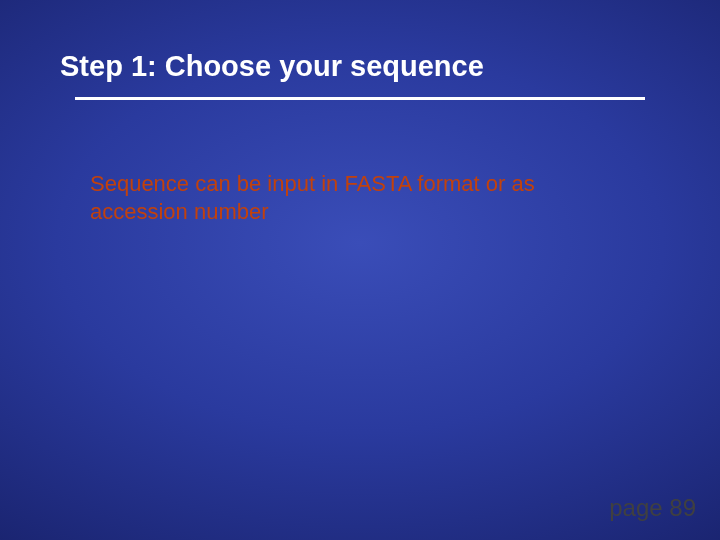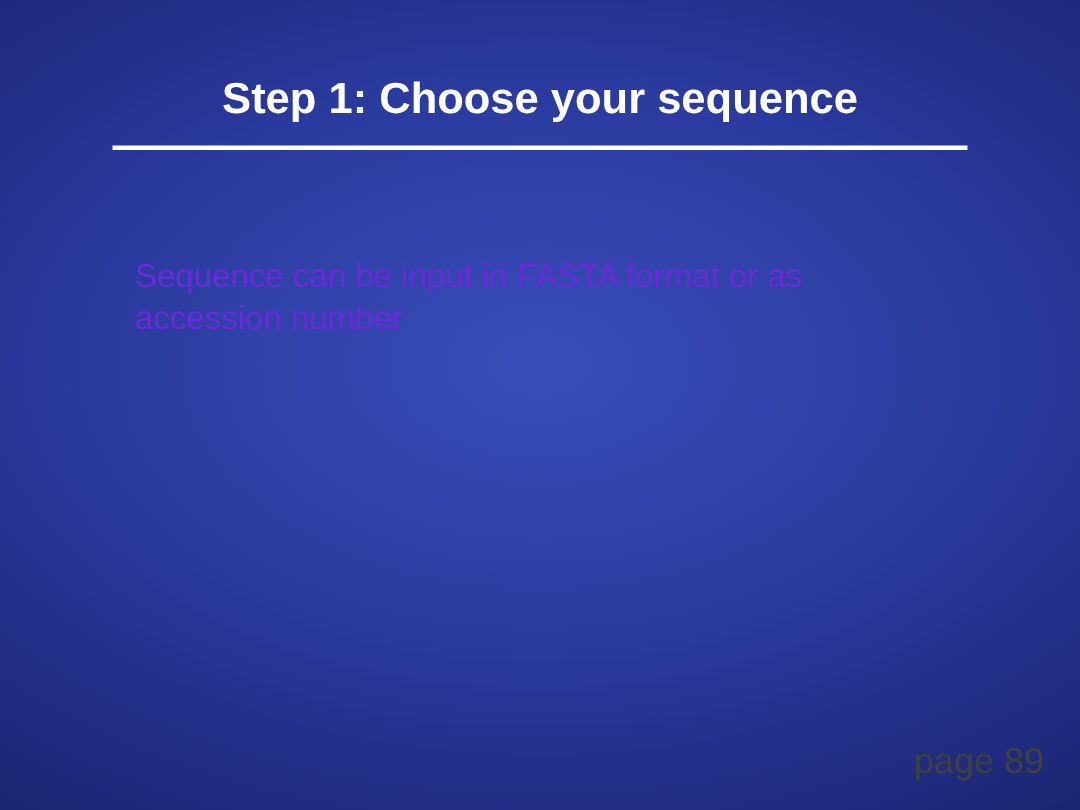--- a/index.html
+++ b/index.html
@@ -12,34 +12,33 @@
   }
   .slide {
     width: 100%;
     height: 100%;
     padding: 50px 60px 40px 60px;
     position: relative;
   }
   .title {
     font-size: 29px;
     font-weight: bold;
-    text-align: center;
     margin: 0 auto 14px auto;
     color: #ffffff;
   }
   .divider {
     height: 3px;
     background: #ffffff;
     width: 570px;
     margin: 0 auto 70px auto;
   }
   .body-text {
     font-size: 22px;
     line-height: 1.25;
-    color: #6d28d9;
+    color: #c2410c;
     padding: 0 30px 0 30px;
     max-width: 560px;
   }
   .page-number {
     position: absolute;
     bottom: 18px;
     right: 24px;
     font-size: 24px;
     color: #404040;
   }

